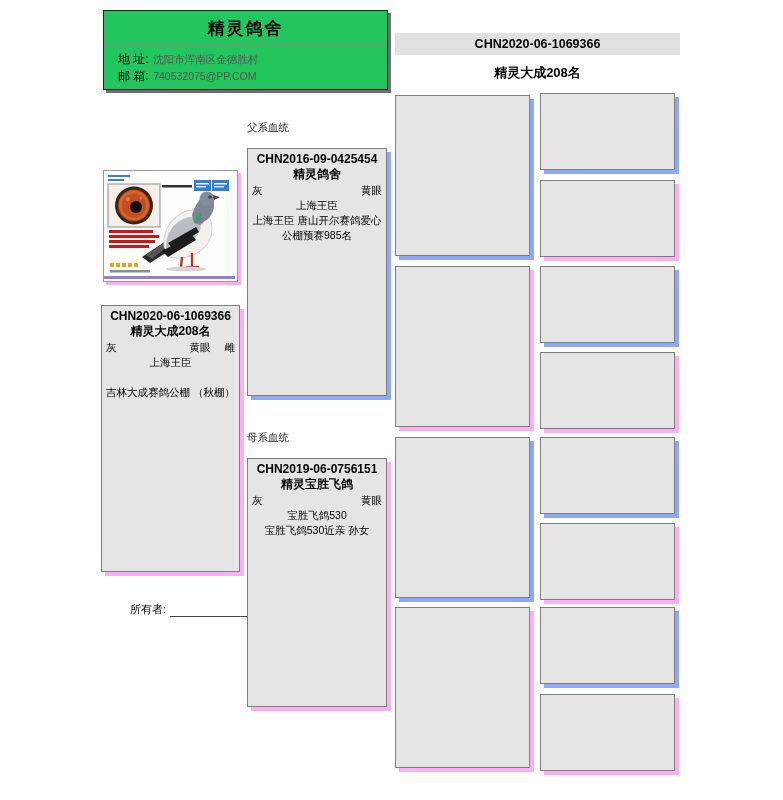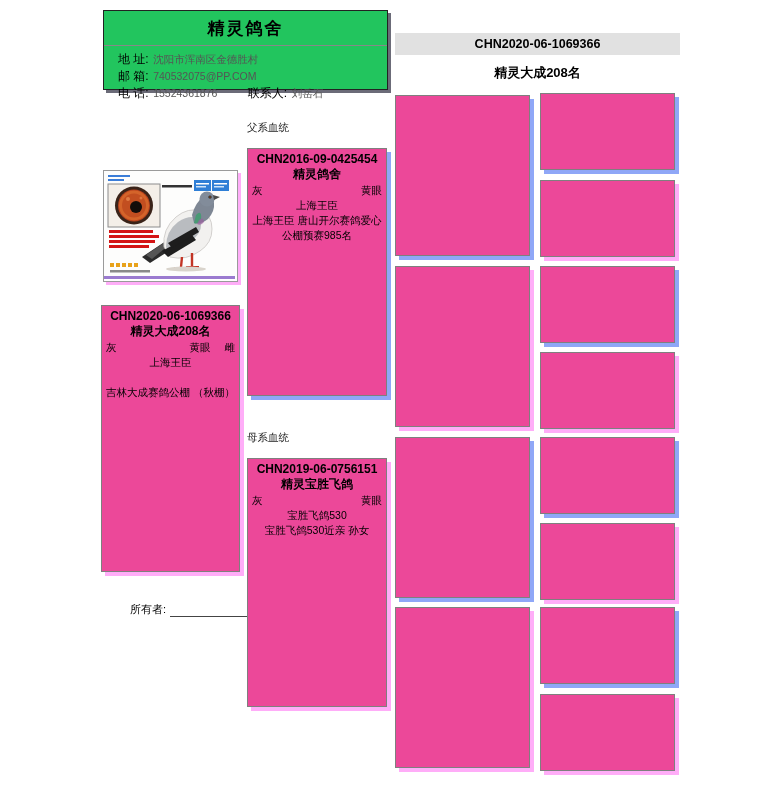--- a/index.html
+++ b/index.html
@@ -18,21 +18,21 @@
   .loft-label.inline{margin-left:26px;}
 
   
   .ring-bar{position:absolute;left:395px;top:33px;width:285px;height:22px;
             background:#e1e1e1;display:flex;align-items:center;justify-content:center;
             font-size:12.5px;font-weight:bold;}
   .subject-name-top{position:absolute;left:395px;top:64px;width:285px;text-align:center;
             font-size:13px;font-weight:bold;}
 
   
-  .card{position:absolute;background:#ec4899;border:1px solid #7f7f7f;box-sizing:border-box;}
+  .card{position:absolute;background:#e5e5e5;border:1px solid #7f7f7f;box-sizing:border-box;}
   .card.male{box-shadow:4px 4px 0 #8fa7f7;}
   .card.female{box-shadow:4px 4px 0 #ffadf8;}
   .card-ring{font-size:12px;font-weight:bold;text-align:center;margin-top:3px;}
   .card-name{font-size:12px;font-weight:bold;text-align:center;}
   .card-eyerow{display:flex;justify-content:space-between;font-size:10.5px;
                padding:1px 4px 0;}
   .sex-chip{margin-left:14px;}
   .card-line{font-size:10.5px;padding:0 4px;line-height:15px;min-height:15px;text-align:center;}
 
   .branch-label{position:absolute;font-size:10.5px;color:#1a1a1a;}
@@ -55,26 +55,20 @@
   <div class="loft-box">
     <div class="loft-title">精灵鸽舍</div>
     <div class="loft-rows">
       <div class="loft-row">
         <span class="loft-label">地 址:</span>
         <span class="loft-value">沈阳市浑南区金德胜村</span>
       </div>
       <div class="loft-row">
         <span class="loft-label">邮 箱:</span>
         <span class="loft-value">740532075@PP.COM</span>
-      </div>
-      <div class="loft-row">
-        <span class="loft-label">电 话:</span>
-        <span class="loft-value">15524361876</span>
-        <span class="loft-label inline">联系人:</span>
-        <span class="loft-value">刘岳石</span>
       </div>
     </div>
   </div>
 
   <div class="photo">
     <svg width="131" height="108" viewBox="0 0 131 108">
       <rect x="0" y="0" width="131" height="108" fill="#fdfdfc"></rect>
 
       <rect x="4" y="4" width="22" height="2" fill="#3b7dd8"></rect>
       <rect x="4" y="8" width="16" height="2" fill="#3b7dd8"></rect>

